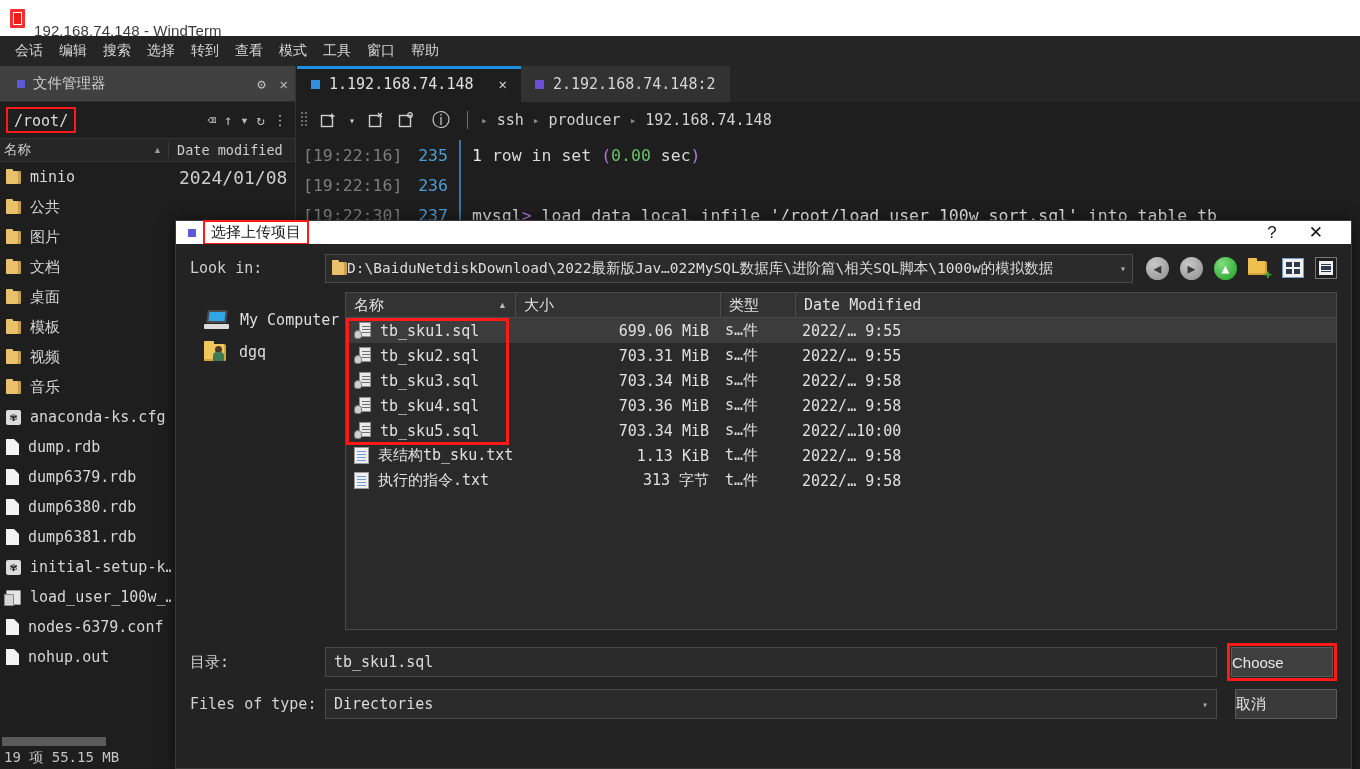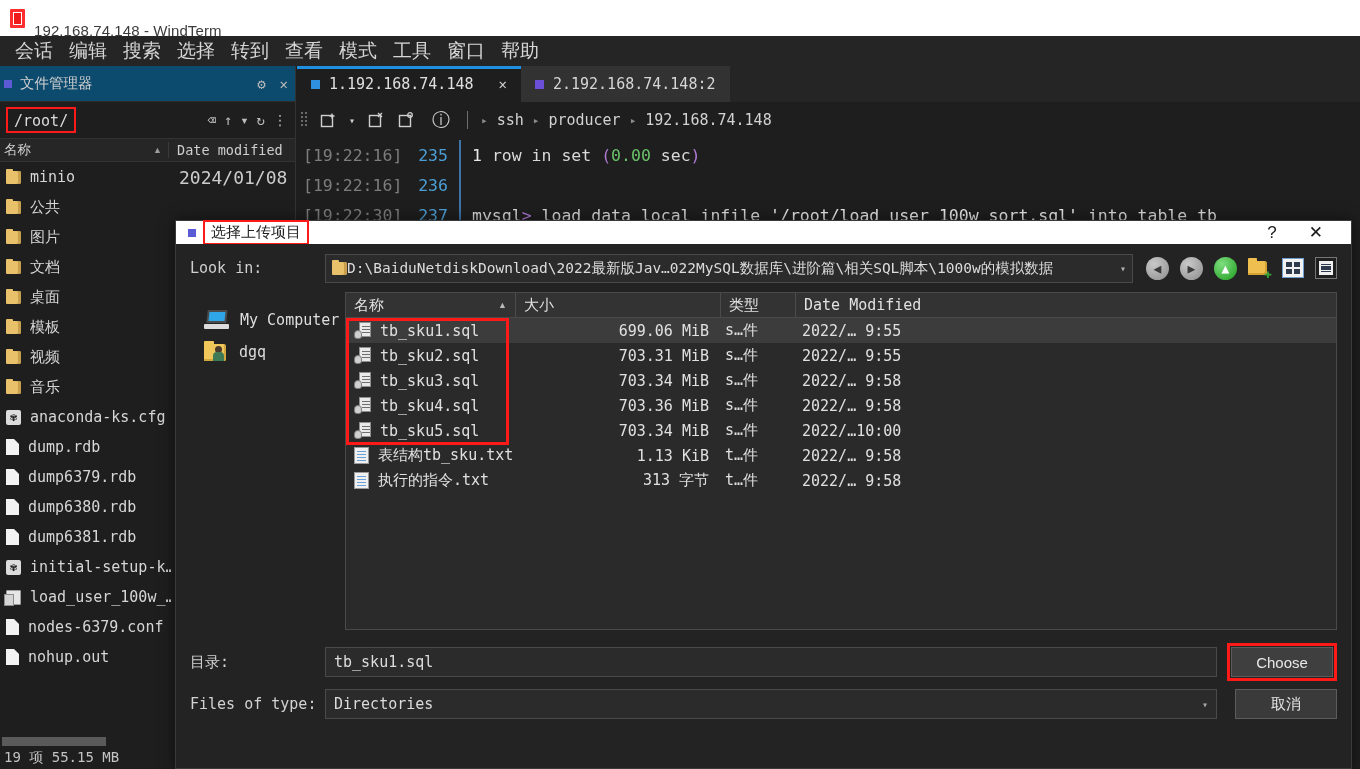--- a/index.html
+++ b/index.html
@@ -30,32 +30,32 @@
     letter-spacing: .1px;
     margin-top: 25px;
   }
 
   
   .menubar {
     position: absolute; left: 0; top: 36px; width: 1360px; height: 30px;
     background: #252526; display: flex; align-items: center; padding-left: 7px;
   }
   .menubar .mi {
-    font-family: "Liberation Sans", sans-serif; font-size: 19px; color: #d6d6d6;
+    font-family: "Liberation Sans", sans-serif; font-size: 14px; color: #d6d6d6;
     padding: 2px 8px; cursor: default;
   }
 
   
   .fm {
     position: absolute; left: 0; top: 66px; width: 296px; height: 703px;
     background: #1e1e1e; border-right: 1px solid #333;
   }
   .fm-head {
-    height: 36px; display: flex; align-items: center; padding-left: 4px;
-    background: #0c4a6e; border-bottom: 1px solid #2d2d2d;
+    height: 36px; display: flex; align-items: center; padding-left: 17px;
+    background: #404040; border-bottom: 1px solid #2d2d2d;
   }
   .fm-head .sq { width: 8px; height: 8px; background: #5b5bd6; margin-right: 8px; }
   .fm-head .lbl { font-family: "Liberation Sans", sans-serif; font-size: 14.5px; color: #d0d0d0; flex: 1; }
   .fm-head .ico { color: #b9b9b9; font-size: 14px; padding: 0 7px; cursor: default; }
 
   .fm-path {
     height: 36px; display: flex; align-items: center; padding: 0 4px;
     background: #1e1e1e;
   }
   .pathbox {
@@ -251,21 +251,21 @@
   .brow .blbl { width: 135px; font-size: 15px; color: #d2d2d2; }
   .brow .bfield {
     flex: 1; height: 30px; background: #2b2b2b; border: 1px solid #4a4a4a;
     display: flex; align-items: center; padding: 0 8px; font-size: 15px; color: #dcdcdc;
   }
   .brow .bfield .dd { margin-left: auto; color: #a8a8a8; font-size: 10px; }
   .brow .bfield.plain { background: #2b2b2b; }
   .bbtnwrap { width: 120px; display: flex; justify-content: flex-end; padding-left: 14px; }
   .bbtn {
     width: 102px; height: 30px; background: #3a3a3a; border: 1px solid #5c5c5c;
-    color: #e8e8e8; font-size: 15px; display: flex; align-items: center; justify-content: center;
+    color: #e8e8e8; font-size: 15px; display: flex; align-items: center; 
     font-family: "Liberation Sans", sans-serif;
   }
   .bbtn.choose { background: #3f3f3f; }
   .bbtn-red { border: 3px solid #ff1a1a; padding: 1px; }
 </style>
 </head>
 <body>
 
 <div id="app">
 

